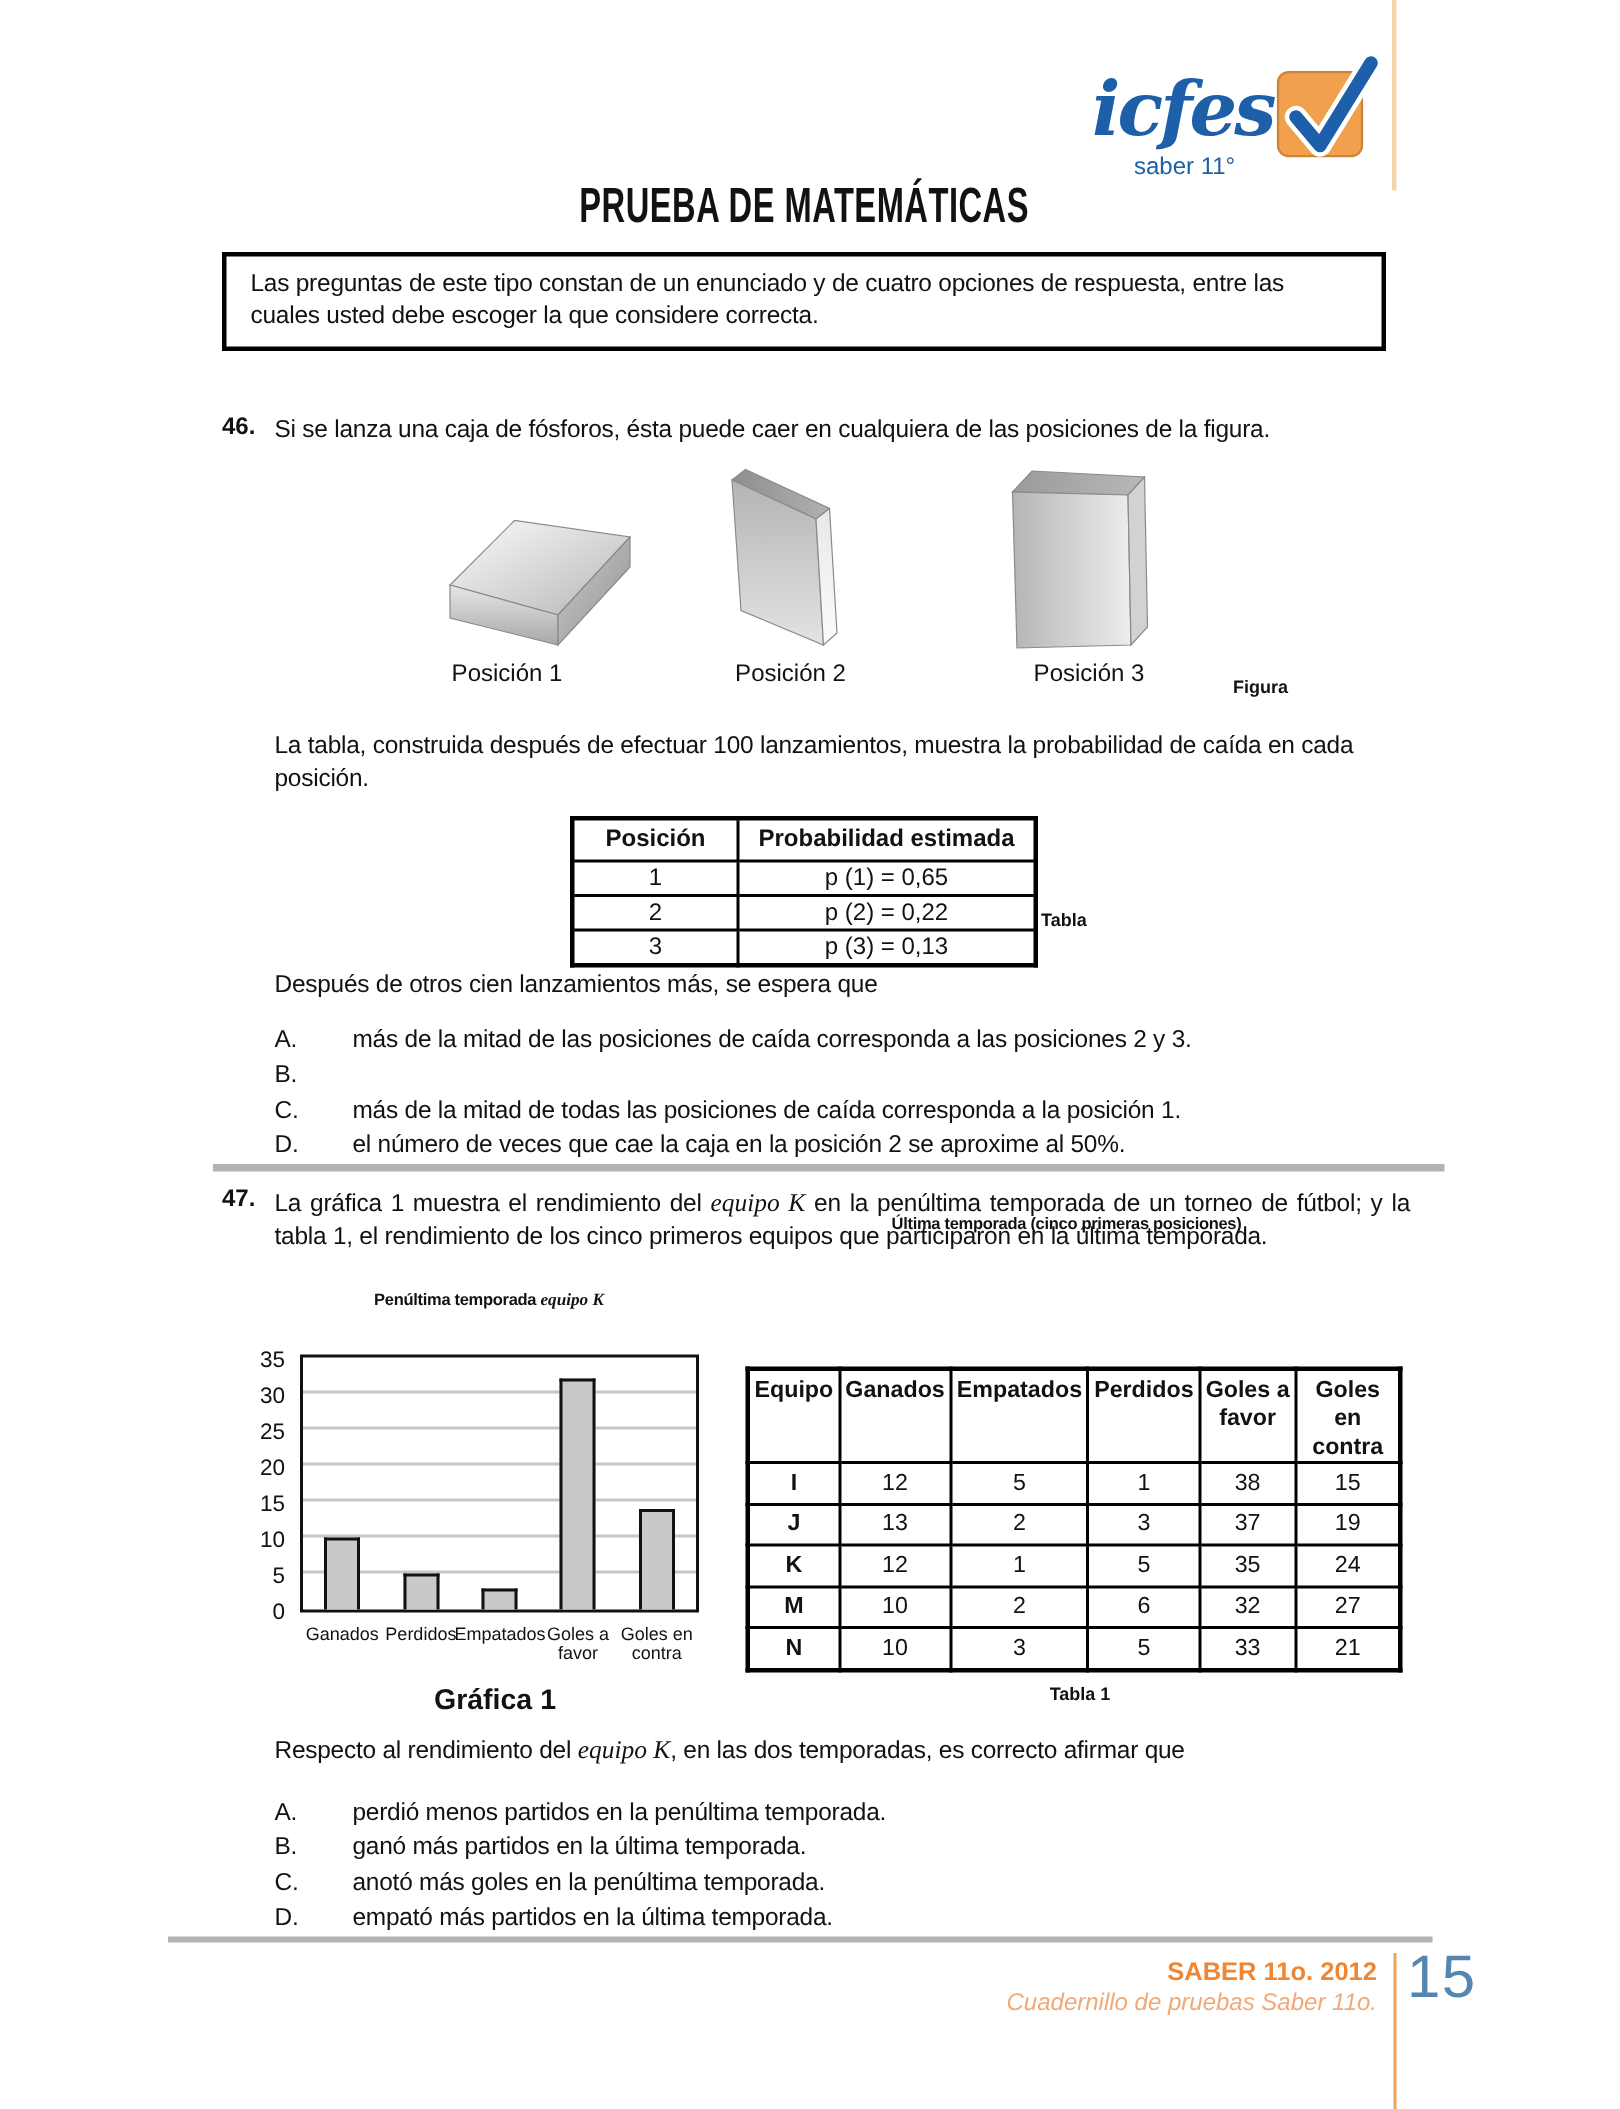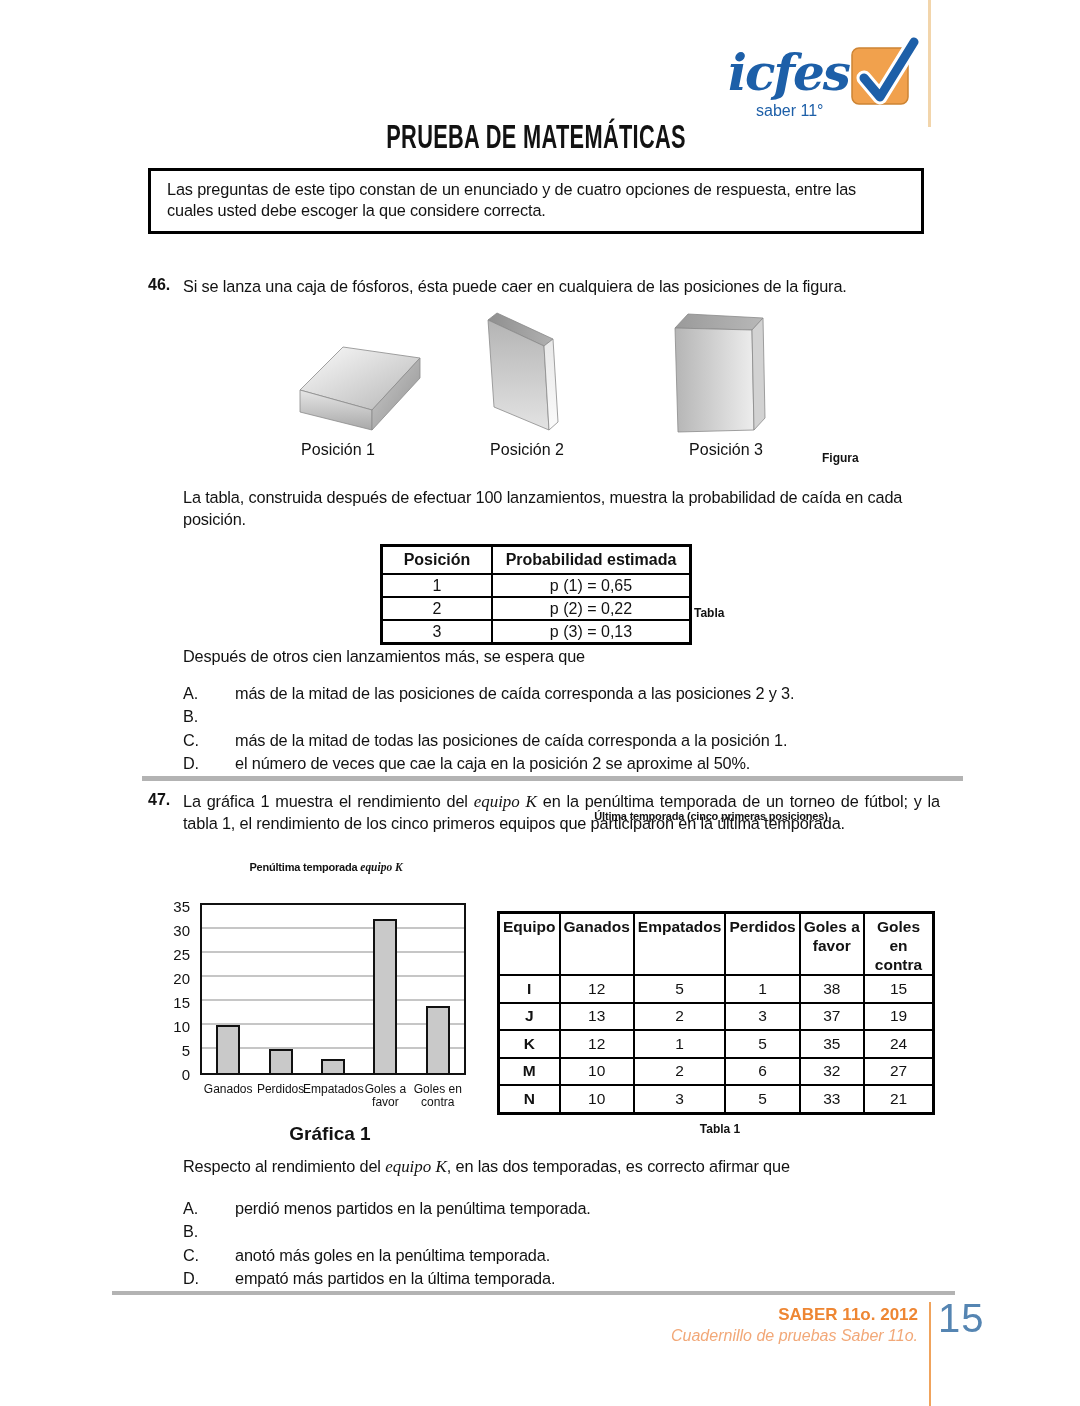--- a/index.html
+++ b/index.html
@@ -310,20 +310,21 @@
 
 <div class="abs qline" style="left:183px;top:1157px;width:760px;"><span>Respecto al rendimiento del </span><span class="serifit">equipo K</span><span>, en las dos temporadas, es correcto afirmar que</span></div>
 
 <div class="abs" style="left:183px;top:1197px;width:762px;">
   <div class="opt">
       <span class="ol">A.</span>
       <span>perdió menos partidos en la penúltima temporada.</span>
     </div>
   <div class="opt">
       <span class="ol">B.</span>
+      <span>ganó más partidos en la última temporada.</span>
     </div>
   <div class="opt">
       <span class="ol">C.</span>
       <span>anotó más goles en la penúltima temporada.</span>
     </div>
   <div class="opt">
       <span class="ol">D.</span>
       <span>empató más partidos en la última temporada.</span>
     </div>
 </div>

